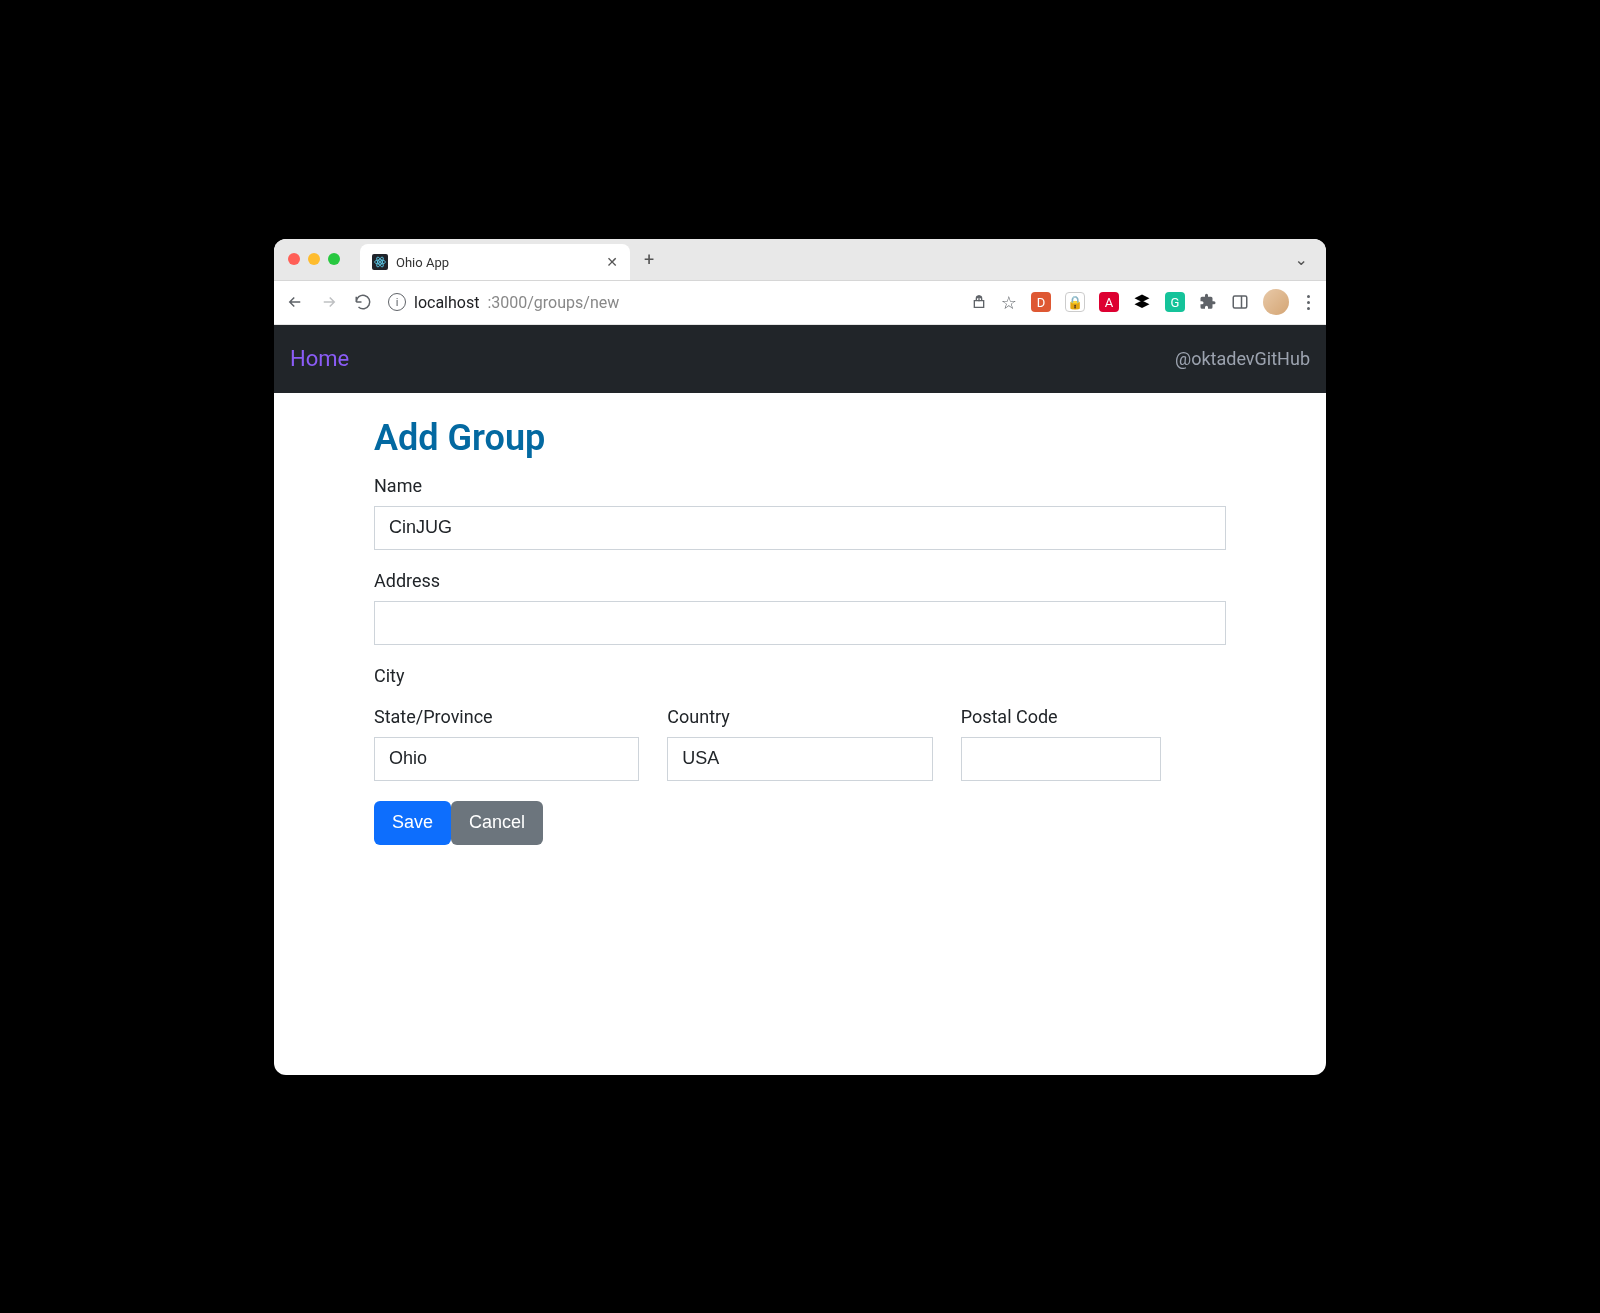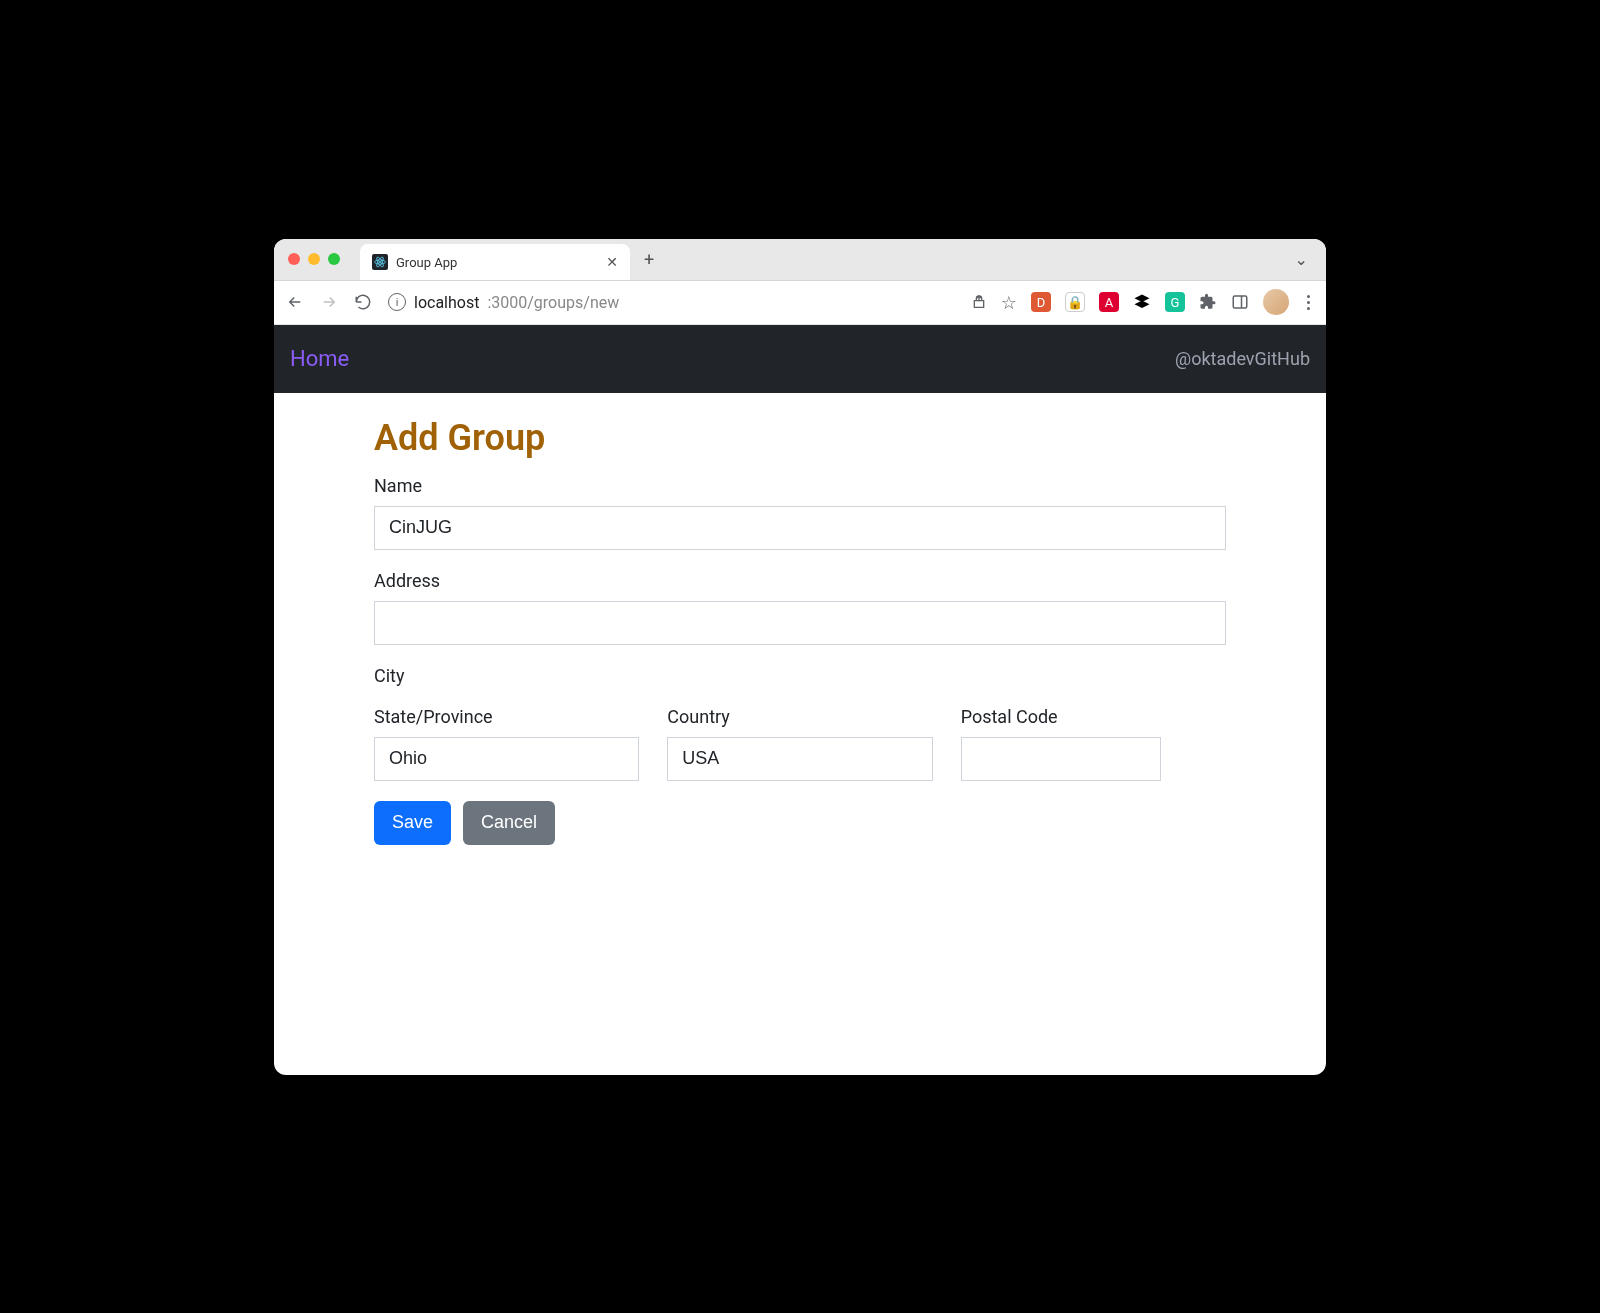--- a/index.html
+++ b/index.html
@@ -106,41 +106,41 @@
     .nav-link { color: #9ca3af; font-size: 18px; cursor: pointer; }
 
     .content {
       padding: 24px 100px;
       flex: 1;
       overflow: auto;
     }
     h2.title {
       font-size: 36px;
       font-weight: 600;
-      color: #a16207;
+      color: #0369a1;
       margin-bottom: 16px;
     }
     .form-group { margin-bottom: 20px; }
     .form-label { display:block; font-size: 18px; color: #212529; margin-bottom: 10px; }
     .form-input {
       width: 100%;
       height: 44px;
       border: 1px solid #ced4da;
       border-radius: 0;
       padding: 0 14px;
       font-size: 18px;
       color: #212529;
       background: #fff;
     }
     .row3 { display: flex; gap: 28px; }
     .col { flex: 1; }
     .col .form-input { width: 100%; max-width: 270px; }
     .col.mid .form-input { max-width: 340px; }
     .col.last .form-input { max-width: 200px; }
-    .btn-row { display: flex; gap: 12px; margin-top: 6px; }
+    .btn-row { display: flex; gap: 0; margin-top: 6px; }
     .btn {
       height: 44px;
       padding: 0 18px;
       border: none;
       border-radius: 6px;
       font-size: 18px;
       cursor: pointer;
       color: #fff;
     }
     .btn-primary { background: #0d6efd; }
@@ -161,21 +161,21 @@
       <div class="tab-favicon">
         <svg width="12" height="12" viewBox="0 0 24 24">
             <g fill="none" stroke="#61dafb" stroke-width="1.5">
               <ellipse cx="12" cy="12" rx="11" ry="4.2"></ellipse>
               <ellipse cx="12" cy="12" rx="11" ry="4.2" transform="rotate(60 12 12)"></ellipse>
               <ellipse cx="12" cy="12" rx="11" ry="4.2" transform="rotate(-60 12 12)"></ellipse>
             </g>
             <circle cx="12" cy="12" r="2" fill="#61dafb"></circle>
           </svg>
       </div>
-      <span class="tab-title">Group App</span>
+      <span class="tab-title">Ohio App</span>
       <span class="tab-close">✕</span>
     </div>
     <span class="newtab">+</span>
     <span class="chev">⌄</span>
   </div>
 
   <div class="addrbar">
     <span class="navbtn">
       <svg width="18" height="18" viewBox="0 0 24 24" fill="none" stroke="#5f6368" stroke-width="2">
           <path d="M19 12H5M11 18l-6-6 6-6"></path>

